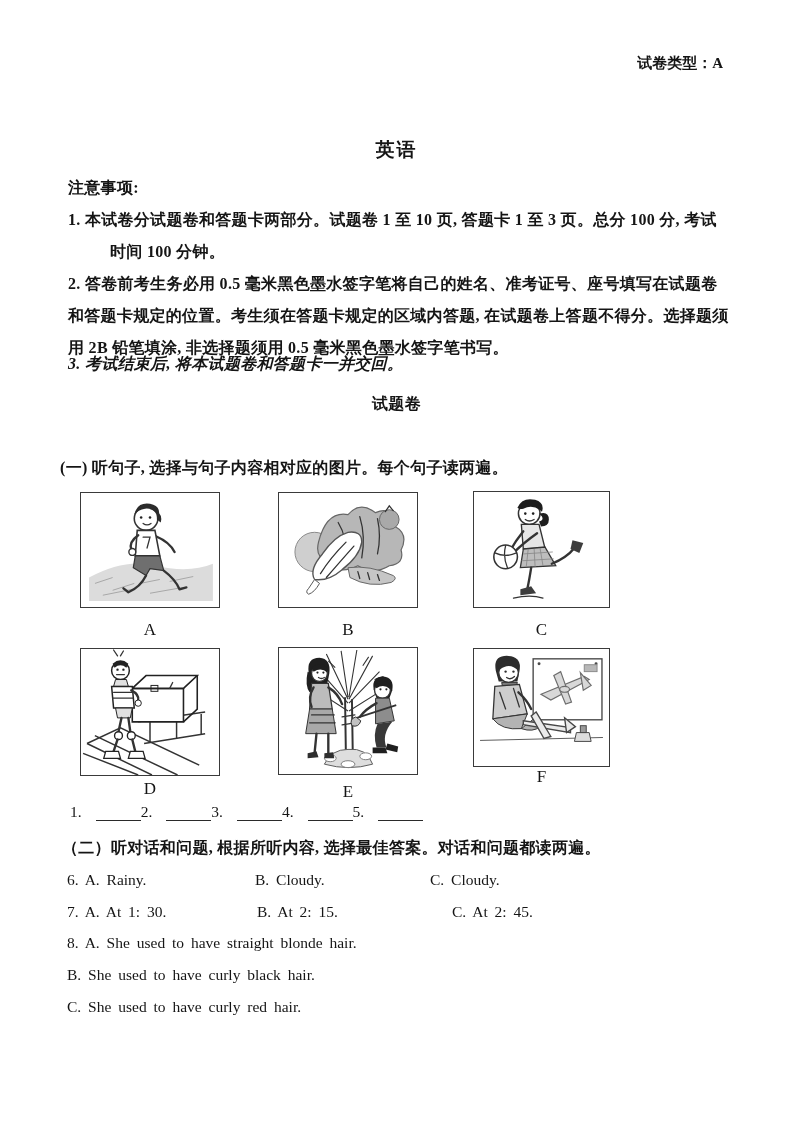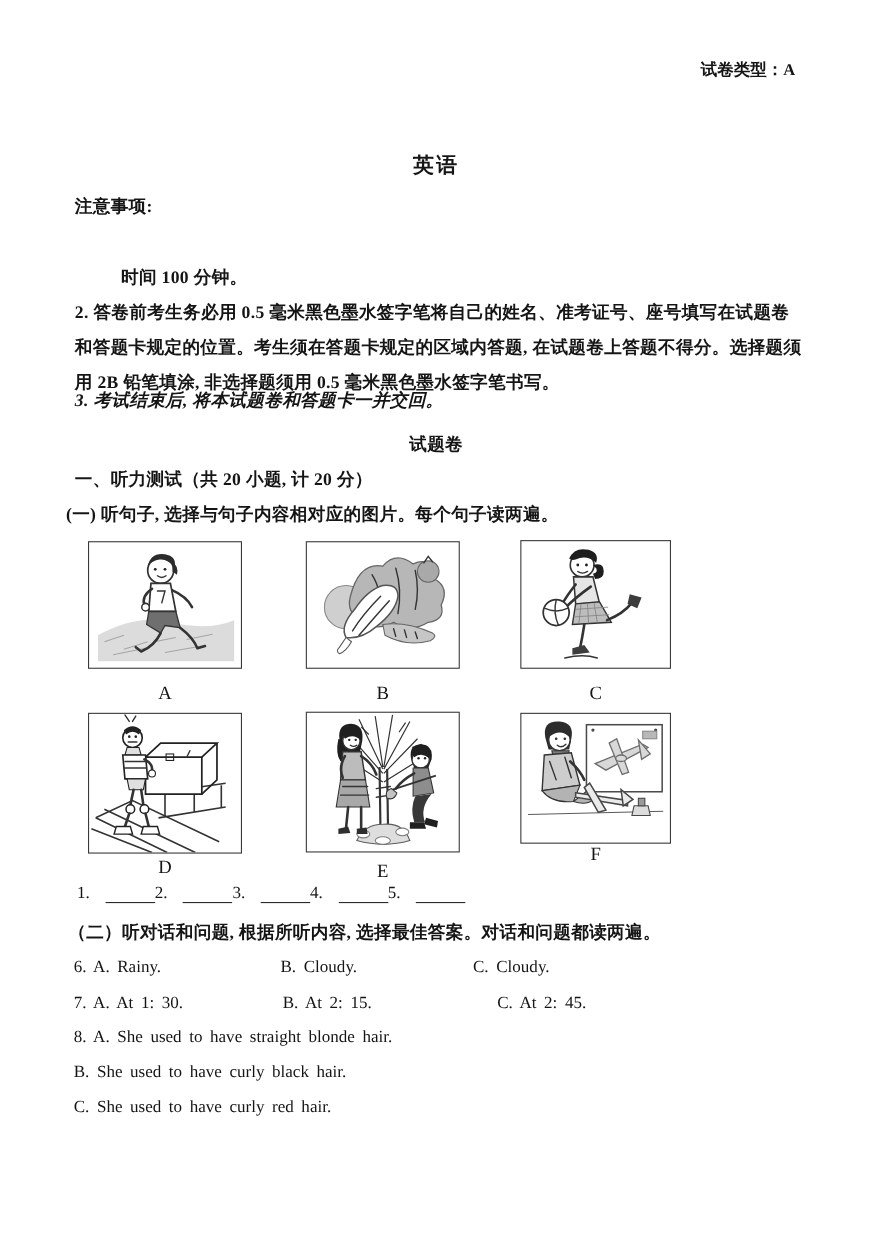--- a/index.html
+++ b/index.html
@@ -60,28 +60,28 @@
 </style>
 </head>
 <body>
 
 <div class="page">
 
   <div class="abs paper-type">试卷类型：A</div>
   <div class="abs center subject">英语</div>
 
   <div class="abs cn notice-head">注意事项:</div>
+  <div class="abs cn nl0">1. 本试卷分试题卷和答题卡两部分。试题卷 1 至 10 页, 答题卡 1 至 3 页。总分 100 分, 考试</div>
   <div class="abs cn nl1">时间 100 分钟。</div>
   <div class="abs cn nl2">2. 答卷前考生务必用 0.5 毫米黑色墨水签字笔将自己的姓名、准考证号、座号填写在试题卷</div>
   <div class="abs cn nl3">和答题卡规定的位置。考生须在答题卡规定的区域内答题, 在试题卷上答题不得分。选择题须</div>
   <div class="abs cn nl4">用 2B 铅笔填涂, 非选择题须用 0.5 毫米黑色墨水签字笔书写。</div>
   <div class="abs cn nl5">3. 考试结束后, 将本试题卷和答题卡一并交回。</div>
 
   <div class="abs center cn paper-head">试题卷</div>
-  <div class="abs cn sec1-head">一、听力测试（共 20 小题, 计 20 分）</div>
   <div class="abs cn part1-instr">(一) 听句子, 选择与句子内容相对应的图片。每个句子读两遍。</div>
 
   <div class="pic-box" id="boxA">
     <svg viewBox="0 0 140 116">
       <path d="M8,86 Q45,66 75,74 Q110,82 134,72 L134,110 L8,110 Z" fill="#dcdcdc"></path>
       <g stroke="#a6a6a6" stroke-width="1" fill="none">
         <path d="M14,92 l18,-6 M32,99 l22,-7 M60,92 l20,-4 M90,90 l24,-5 M22,104 l30,-6 M70,102 l34,-6"></path>
       </g>
       <path class="ln" d="M76,44 Q90,50 95,60"></path>
       <circle cx="66" cy="26" r="12" fill="#fff" stroke="#333" stroke-width="1.6"></circle>

